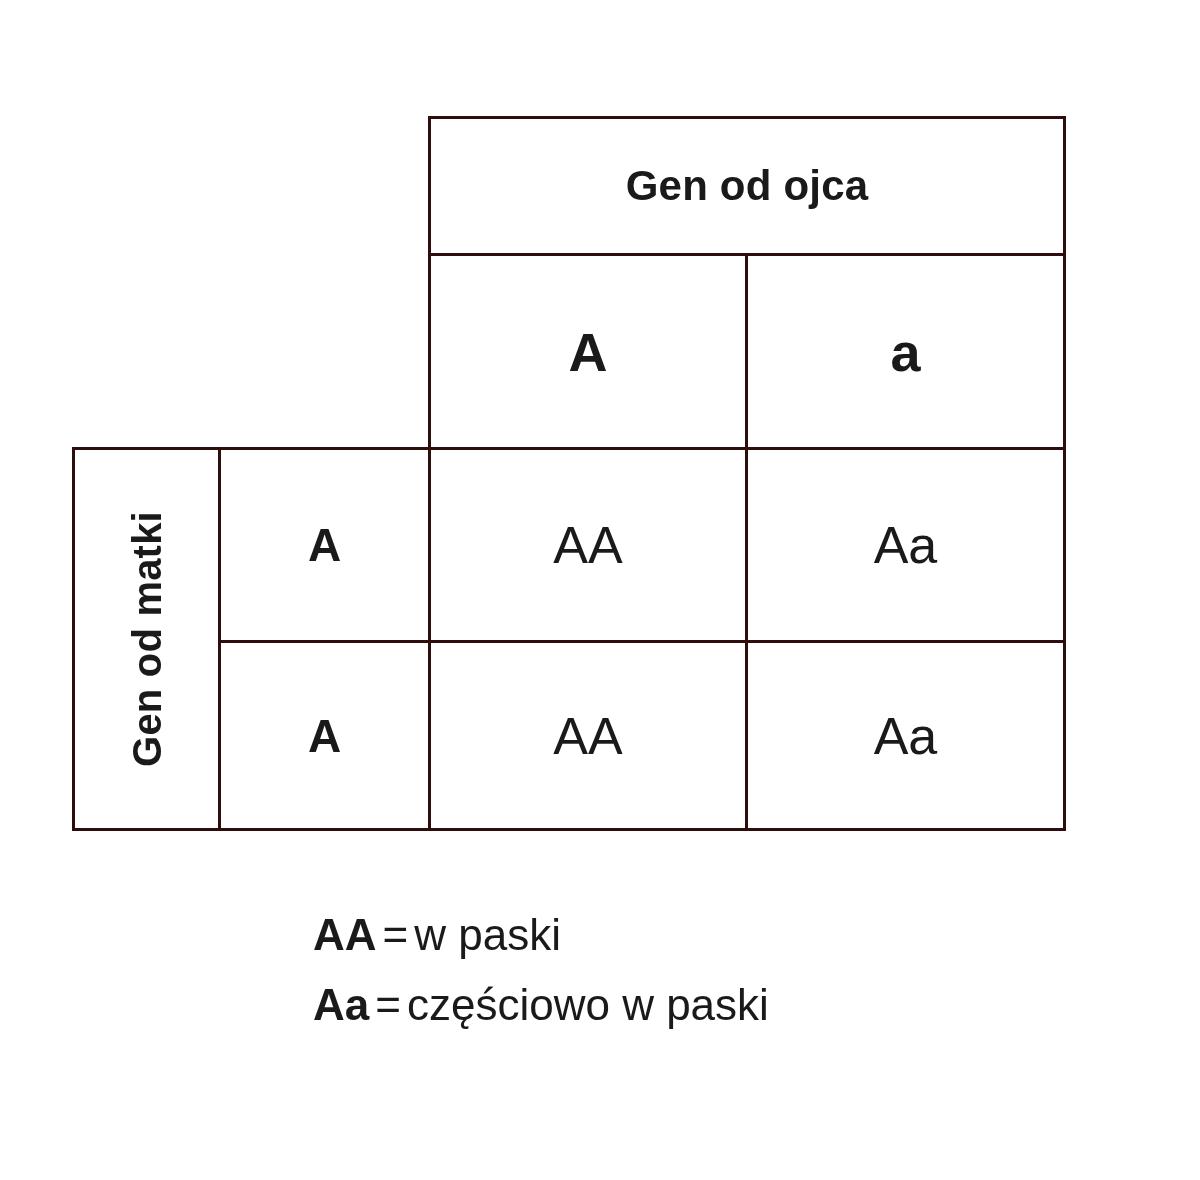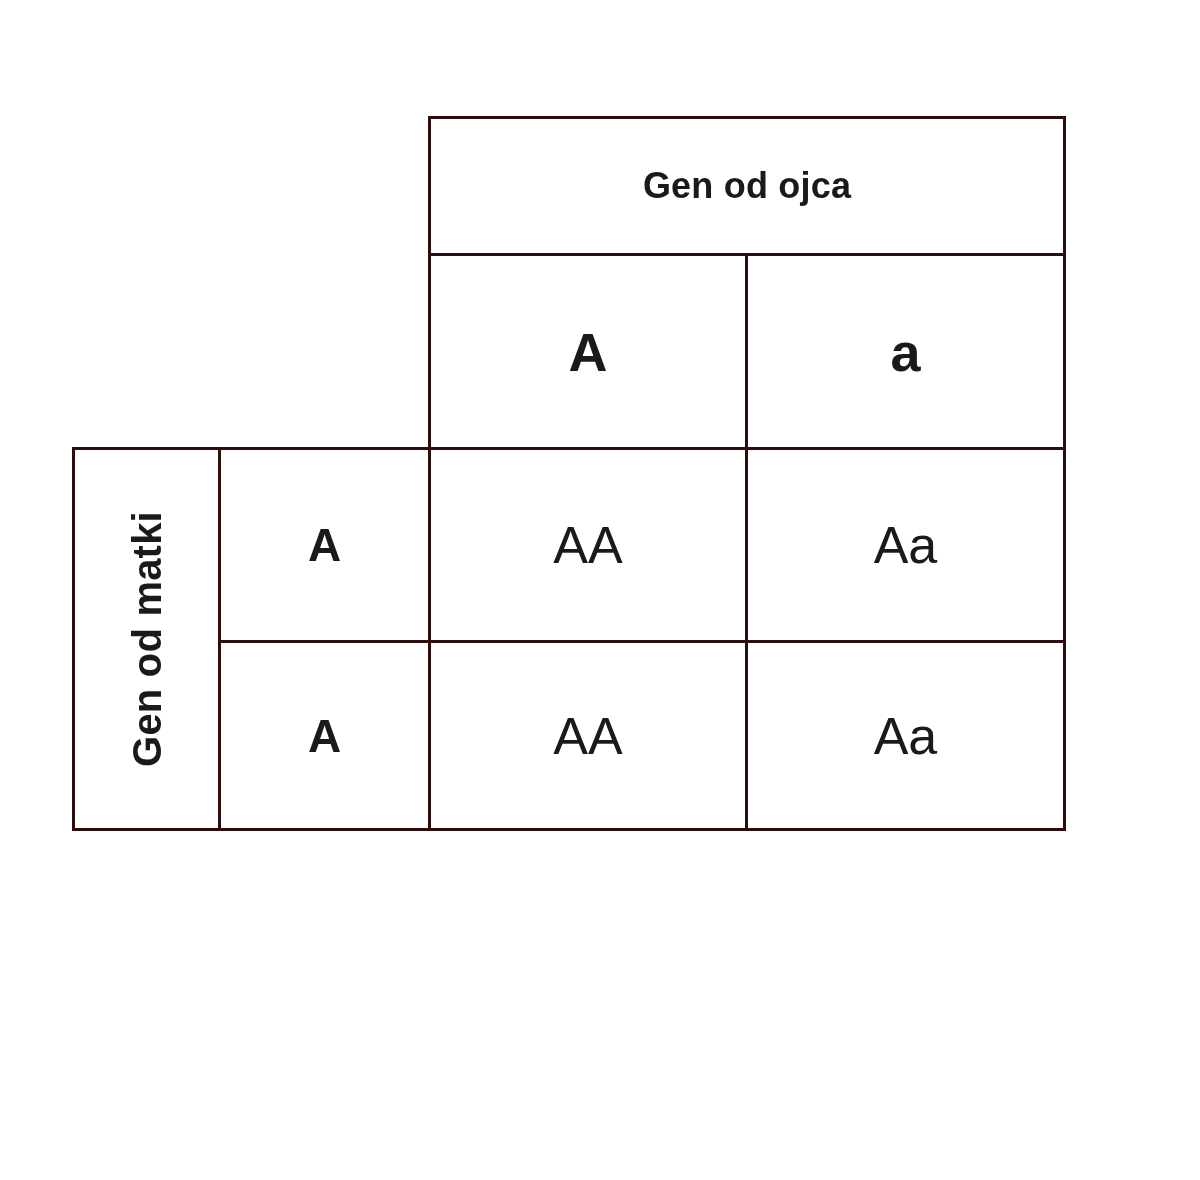--- a/index.html
+++ b/index.html
@@ -37,21 +37,21 @@
     line-height: 1;
     color: #1a1a1a;
   }
 
   
   .father-header {
     left: 428px;
     top: 116px;
     width: 638px;
     height: 140px;
-    font-size: 36px;
+    font-size: 42px;
     font-weight: bold;
     letter-spacing: 0.2px;
   }
 
   
   .father-allele {
     top: 253px;
     height: 197px;
     font-size: 54px;
     font-weight: bold;
@@ -157,18 +157,24 @@
   </div>
   <div class="cell genotype r1 c0">
     <span>AA</span>
   </div>
   <div class="cell genotype r1 c1">
     <span>Aa</span>
   </div>
 
   <div class="legend">
 
+    <div class="legend-row">
+      <span class="paren"></span><span class="geno">AA</span><span class="eq">=</span><span class="desc">w paski</span><span class="paren"></span>
+    </div>
 
+    <div class="legend-row">
+      <span class="paren"></span><span class="geno">Aa</span><span class="eq">=</span><span class="desc">częściowo w paski</span><span class="paren"></span>
+    </div>
 
 
   </div>
 
 </div>
 
 </body></html>

